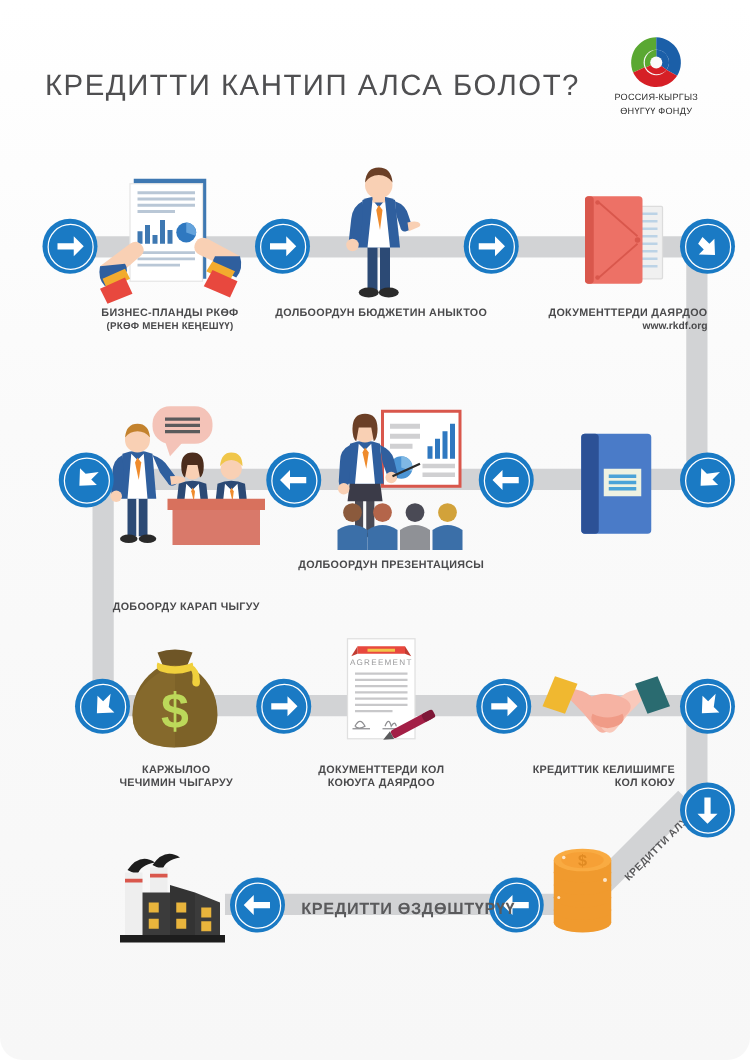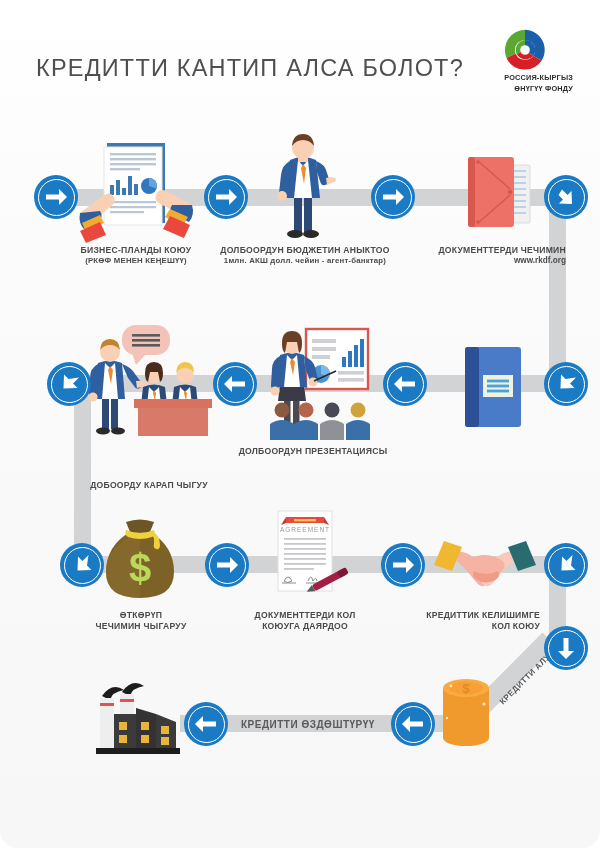--- a/index.html
+++ b/index.html
@@ -19,21 +19,21 @@
   #header { position:absolute; left:0; top:0; width:600px; height:118px; }
   #title {
     position:absolute; left:36px; top:55px;
     font-size:23.5px; letter-spacing:1.2px;
     color:#4f4f51; font-weight:400; white-space:nowrap;
   }
   #logo { position:absolute; left:477px; top:28px; width:96px; height:72px; }
   #logo-mark { position:absolute; left:26px; top:0px; width:44px; height:44px; }
   #logo-text {
     position:absolute; left:0; top:45px; width:96px;
-    text-align:right; font-size:7.3px; font-weight:bold; color:#2c2c2c;
+    text-align:center; font-size:7.3px; font-weight:normal; color:#2c2c2c;
     line-height:1.45; letter-spacing:.2px;
   }
   
   .path { position:absolute; background:#d2d3d5; }
   .rotpath {
     position:absolute; background:#d2d3d5;
     transform-origin:0 0;
   }
   .rotlabel {
     position:absolute; color:#5a5a5c; font-weight:bold;
@@ -53,21 +53,21 @@
   
   .cap {
     position:absolute; color:#4a4a4c; line-height:1.32;
   }
   .cap .l1 { font-size:8.6px; font-weight:bold; letter-spacing:.25px; }
   .cap .l2 { font-size:7.8px; font-weight:bold; letter-spacing:.2px; }
   .cap .url { font-size:8.2px; font-weight:bold; color:#4a4a4c; }
   .cap.center { text-align:center; }
   .cap.right  { text-align:right; }
   .inlinelabel {
-    position:absolute; font-size:10px; font-weight:bold; color:#5a5a5c;
+    position:absolute; font-size:13px; font-weight:bold; color:#5a5a5c;
     letter-spacing:.5px; white-space:nowrap;
   }
   .icon { position:absolute; }
   svg { overflow:visible; }
 </style>
 </head>
 <body>
 
 <div id="page">
 
@@ -215,29 +215,28 @@
       </svg>
   </div>
   <div class="badge" style="left:544px; top:175px;">
     <span class="ring"></span>
     <svg viewBox="0 0 26 26">
       <path d="M6 2.5l5.5 5.5 4-4 .5 13-13-.5 4-4L2.5 8z" fill="#fff" transform="translate(3,3) rotate(0)"></path>
     </svg>
   </div>
 
   <div class="cap center" style="left:52px; top:245px; width:168px;">
-    <div class="l1">БИЗНЕС-ПЛАНДЫ КОЮУ</div>
+    <div class="l1">БИЗНЕС-ПЛАНДЫ РКӨФ</div>
     <div class="l2">(РКӨФ МЕНЕН КЕҢЕШҮҮ)</div>
   </div>
   <div class="cap center" style="left:196px; top:245px; width:218px;">
     <div class="l1">ДОЛБООРДУН БЮДЖЕТИН АНЫКТОО</div>
-    <div class="l2">1млн. АКШ долл. чейин - агент-банктар)</div>
   </div>
   <div class="cap right" style="left:396px; top:245px; width:170px;">
-    <div class="l1">ДОКУМЕНТТЕРДИ ЧЕЧИМИН</div>
+    <div class="l1">ДОКУМЕНТТЕРДИ ДАЯРДОО</div>
     <div class="url">www.rkdf.org</div>
   </div>
 
   <div class="icon" style="left:84px; top:325px; width:128px; height:115px;">
     <svg viewBox="0 0 128 115">
 
       <rect x="38" y="0" width="48" height="30" rx="14" fill="#f4c3b8"></rect>
       <path d="M48 28 l4 12 l10 -11 Z" fill="#f4c3b8"></path>
       <g fill="#5a5a5c">
         <rect x="48" y="9" width="28" height="2.6"></rect>
@@ -456,21 +455,21 @@
     </svg>
   </div>
   <div class="badge" style="left:544px; top:626px;">
     <span class="ring"></span>
     <svg viewBox="0 0 26 26">
         <path d="M10.5 3v13H5l8 8 8-8h-5.5V3z" fill="#fff"></path>
       </svg>
   </div>
 
   <div class="cap center" style="left:75px; top:610px; width:132px;">
-    <div class="l1">ӨТКӨРҮП</div>
+    <div class="l1">КАРЖЫЛОО</div>
     <div class="l1">ЧЕЧИМИН ЧЫГАРУУ</div>
   </div>
   <div class="cap center" style="left:232px; top:610px; width:146px;">
     <div class="l1">ДОКУМЕНТТЕРДИ КОЛ</div>
     <div class="l1">КОЮУГА ДАЯРДОО</div>
   </div>
   <div class="cap right" style="left:398px; top:610px; width:142px;">
     <div class="l1">КРЕДИТТИК КЕЛИШИМГЕ</div>
     <div class="l1">КОЛ КОЮУ</div>
   </div>

